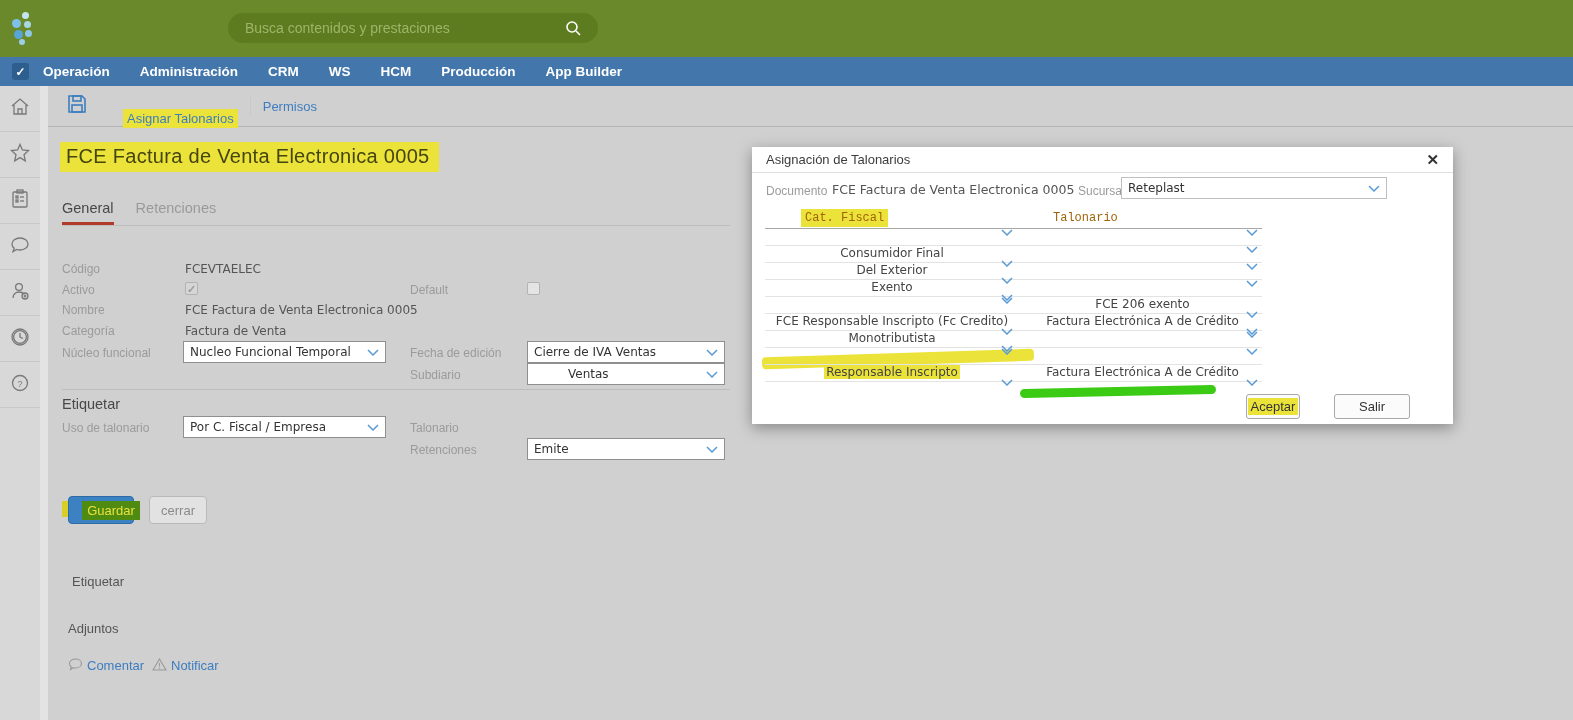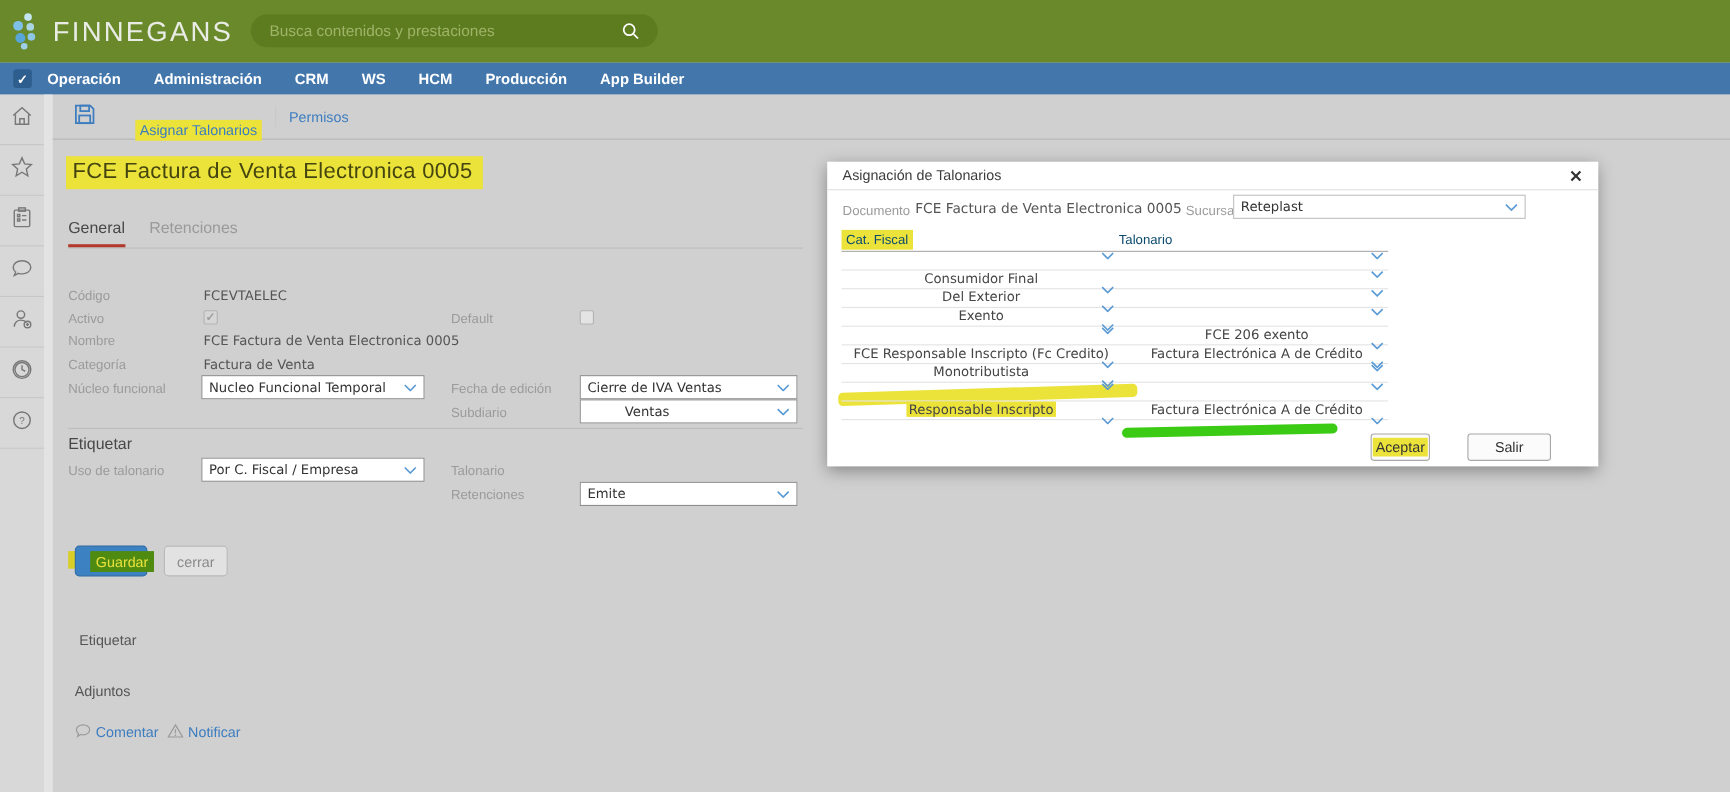--- a/index.html
+++ b/index.html
@@ -76,21 +76,21 @@
   .blue-link { position:absolute; font-size:13px; color:#3d7dc0; display:flex; align-items:flex-start; gap:4px; cursor:pointer; }
 
   
   .modal { position:absolute; left:752px; top:147px; width:701px; height:277px; background:#ffffff;
     box-shadow:0 4px 14px rgba(0,0,0,.35); }
   .modal-head { height:26px; border-bottom:1px solid #e0e0e0; display:flex; align-items:center; }
   .modal-title { font-size:13px; color:#3c3c3c; margin-left:14px; }
   .modal-x { margin-left:auto; margin-right:14px; font-size:15px; color:#333; cursor:pointer; font-weight:bold; }
   .m-label { position:absolute; font-size:12px; color:#9b9b9b; }
   .m-value { position:absolute; font-size:12.5px; color:#555; font-family:"DejaVu Sans",sans-serif; }
-  .m-colhdr { position:absolute; font-size:12px; color:#0c4a6e; font-family:Liberation Sans, sans-serif; }
+  .m-colhdr { position:absolute; font-size:12px; color:#a16207; font-family:Liberation Mono, monospace;margin-left:36px; }
   .hdr-line { position:absolute; left:13px; top:81px; width:497px; height:1px; background:#a8a8a8; }
   .rows { position:absolute; left:13px; top:82px; width:497px; }
   .mrow { height:17px; display:flex; border-bottom:1px solid #e3e3e3; position:relative; z-index:1; }
   .mrow:last-child { border-bottom:1px solid #e3e3e3; }
   .mcell { display:flex; align-items:center; font-size:12px; color:#444;
     font-family:"DejaVu Sans",sans-serif;flex-direction:column; }
   .mcell.cat { width:252px; padding-left:2px; }
   .mcell.tal { width:245px; padding-left:6px; }
   .mcell .chev { margin-left:auto; margin-right:4px; }
   .cat-hl { background:#ece33a; padding:0 2px; }
@@ -110,21 +110,20 @@
 <div class="topbar">
   <div class="logo">
     <span class="logo-dots">
       <i style="left:10px;top:0;width:7px;height:7px;background:#c4e4f0;"></i>
       <i style="left:0;top:7px;width:9px;height:9px;background:#7fc0e8;"></i>
       <i style="left:12px;top:9px;width:7px;height:7px;background:#a9d6e2;"></i>
       <i style="left:2px;top:18px;width:9px;height:9px;background:#58a5d8;"></i>
       <i style="left:13px;top:18px;width:7px;height:7px;background:#8ec7e6;"></i>
       <i style="left:7px;top:27px;width:6px;height:6px;background:#9fcfe8;"></i>
     </span>
-    <span class="logo-text">FINNEGANS</span>
   </div>
   <div class="searchpill">
     <input placeholder="Busca contenidos y prestaciones" style="">
     <span class="search-ico">
       <svg width="17" height="17" viewBox="0 0 17 17">
         <circle cx="7" cy="7" r="5" fill="none" stroke="#ffffff" stroke-width="1.6"></circle>
         <line x1="11" y1="11" x2="15" y2="15" stroke="#ffffff" stroke-width="1.6"></line>
       </svg>
     </span>
   </div>

